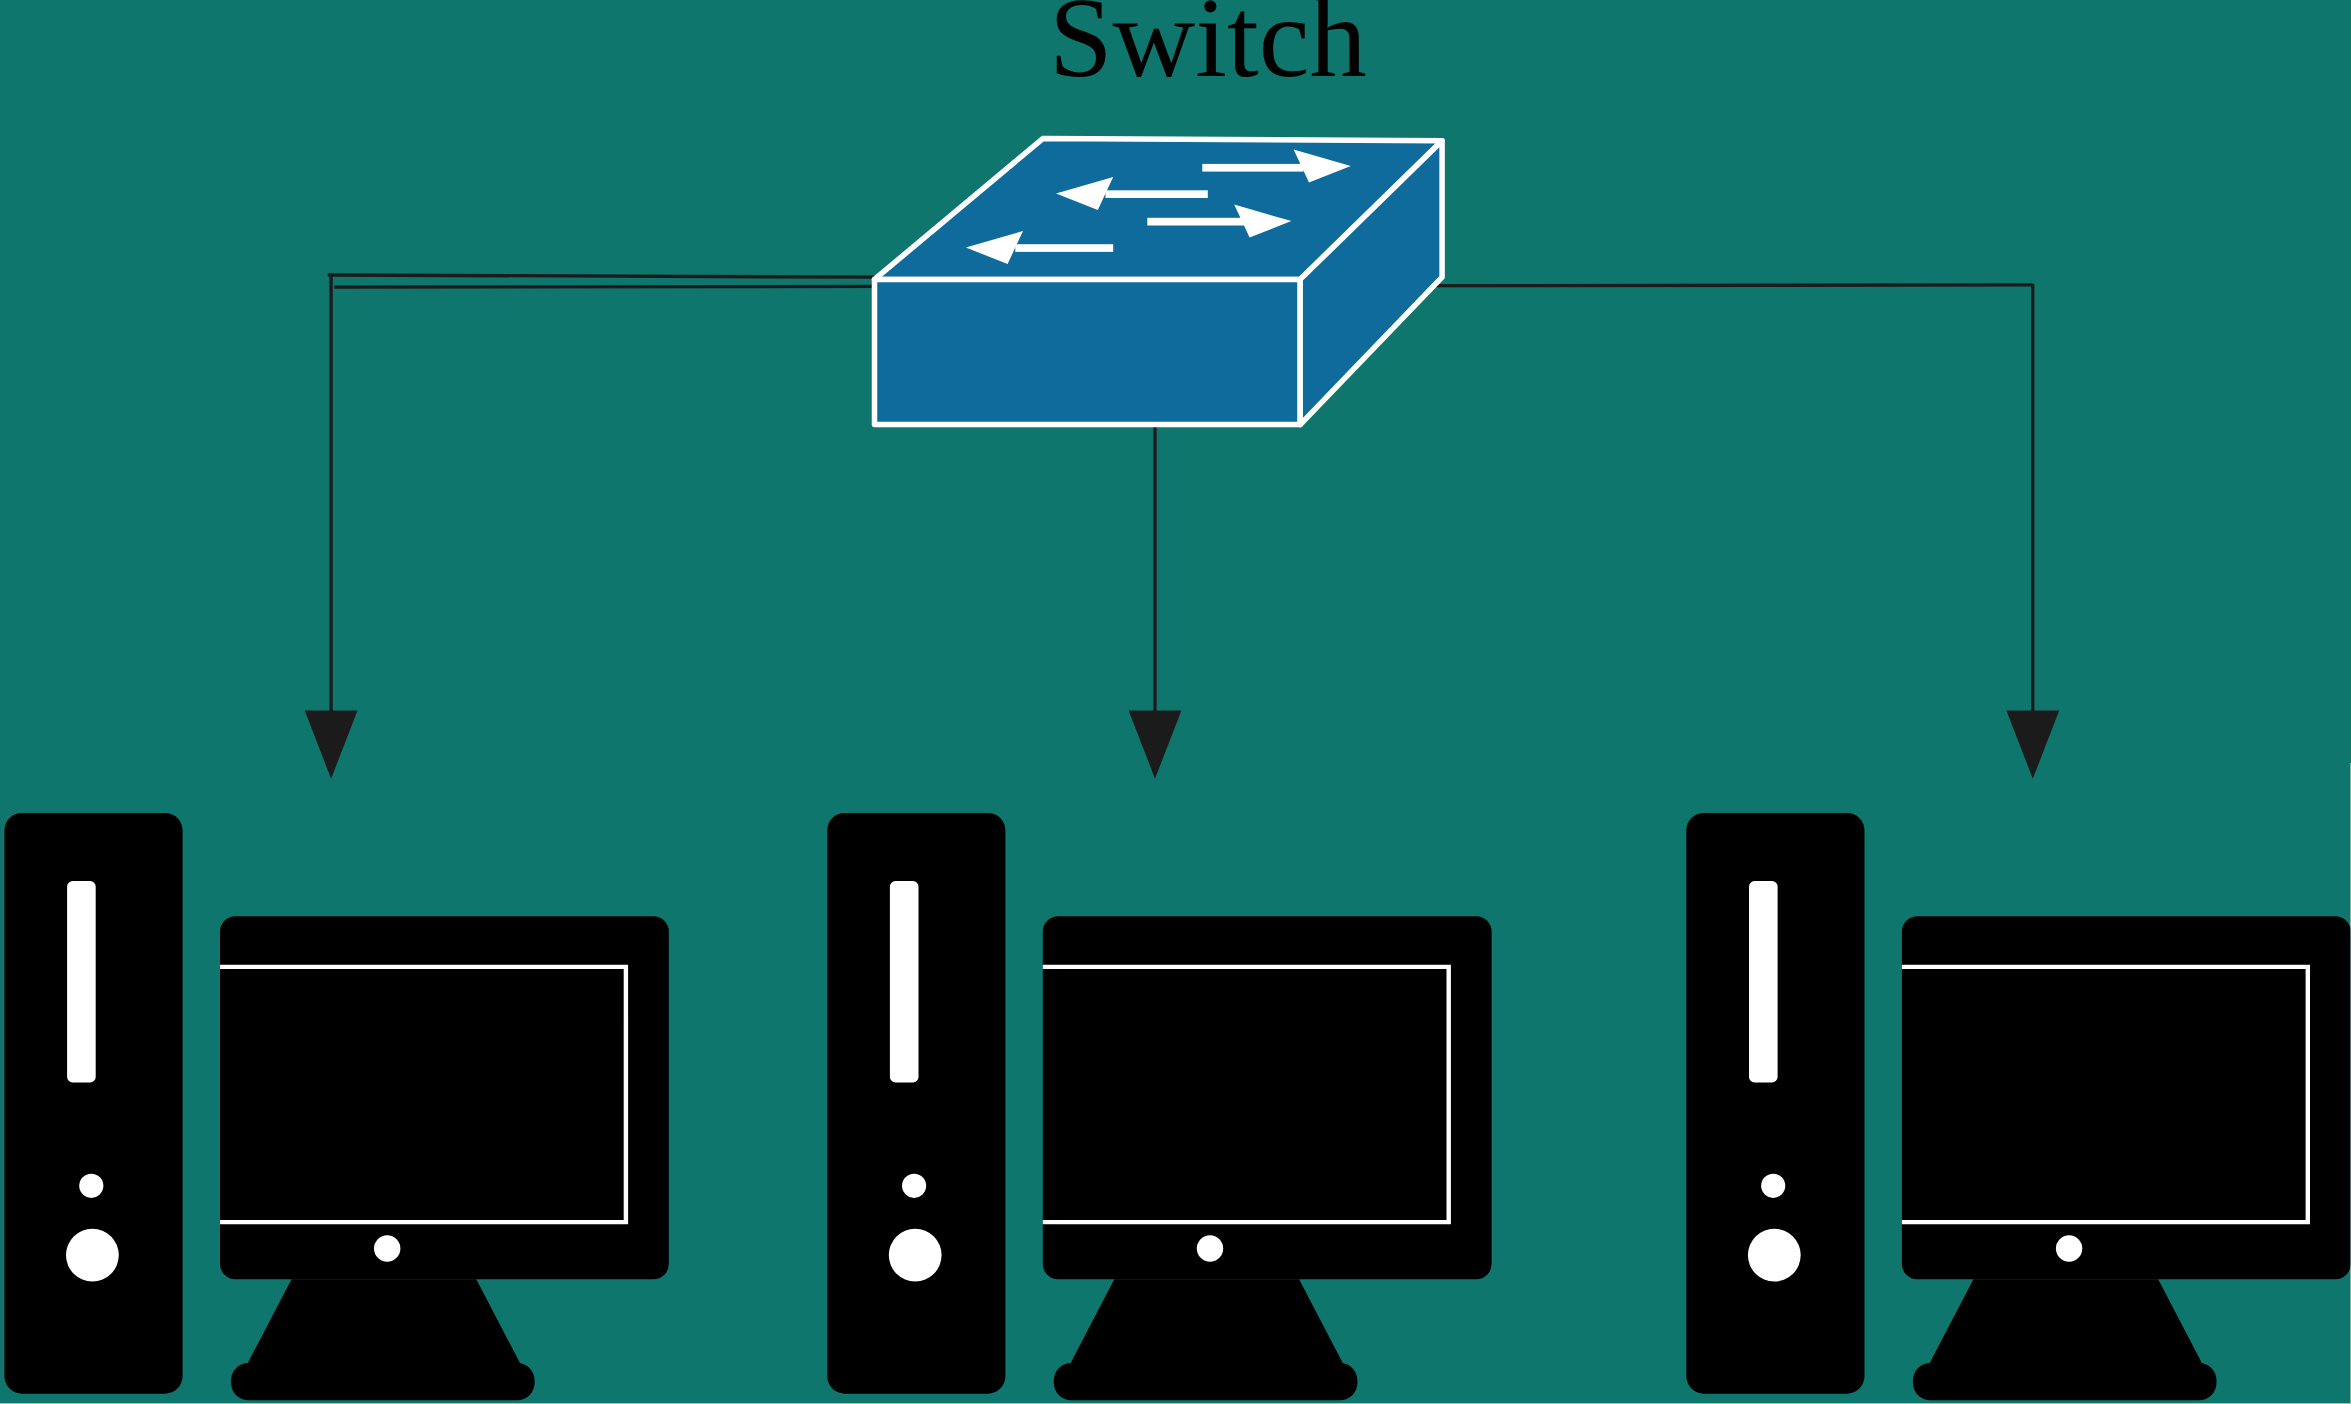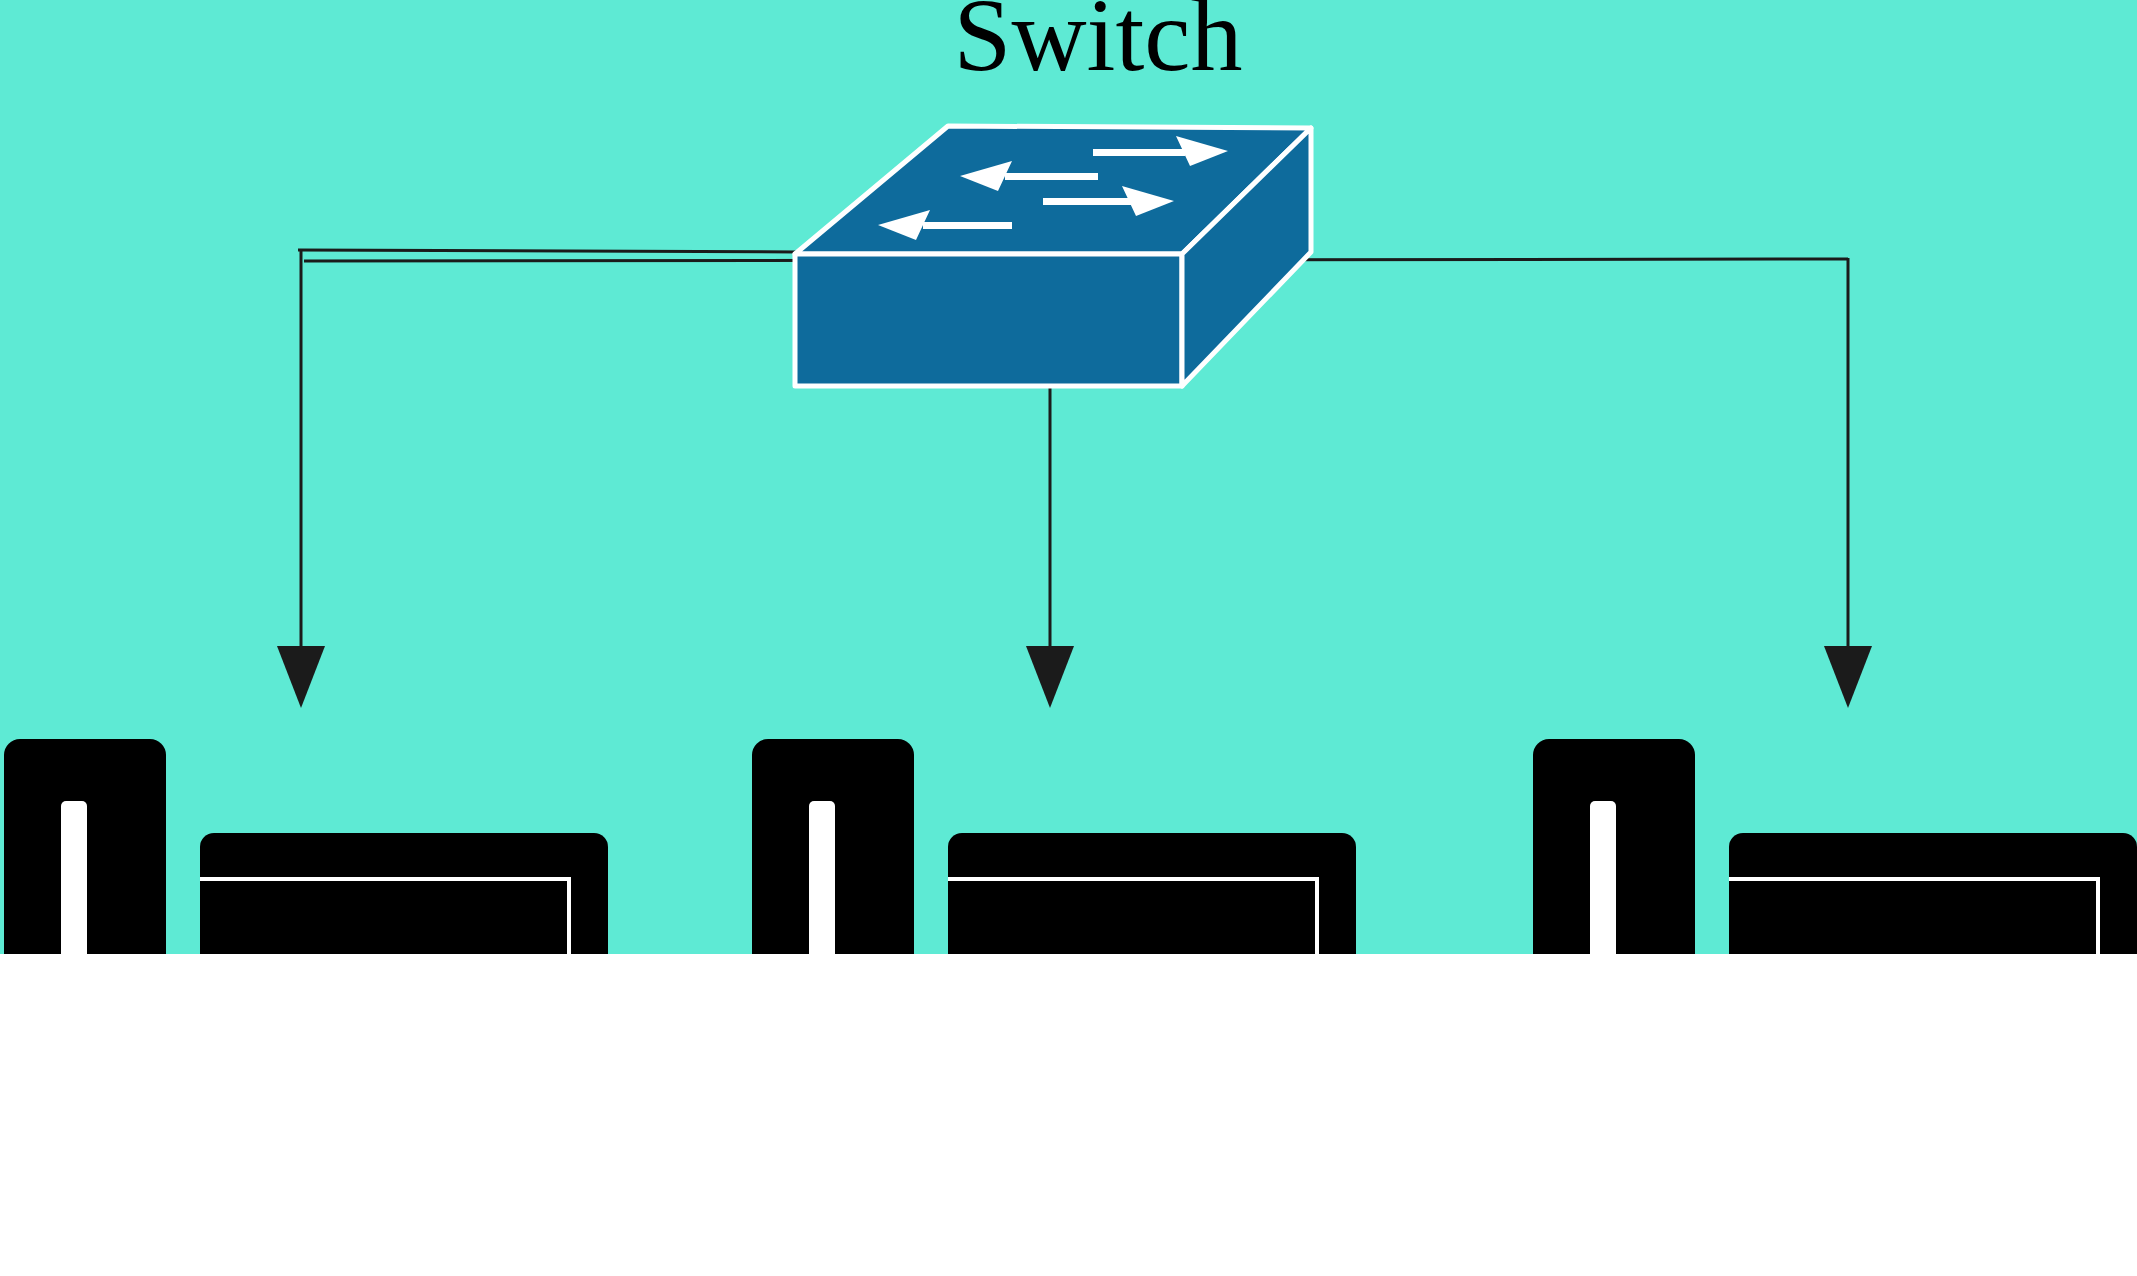--- a/index.html
+++ b/index.html
@@ -1,20 +1,20 @@
 <!DOCTYPE html>
 <html><head>
 <meta charset="utf-8">
 <style>
   html, body { margin: 0; padding: 0; background: #ffffff; }
   #canvas {
     position: relative;
     width: 2137px;
-    height: 954px;
-    background: #5eead4;
+    height: 1276px;
+    background: #0f766e;
     overflow: hidden;
     font-family: "Liberation Serif", "DejaVu Serif", serif;
   }
   #diagram-svg {
     position: absolute;
     left: 0; top: 0;
     width: 2137px; height: 1276px;
     display: block;
   }
   .title {

